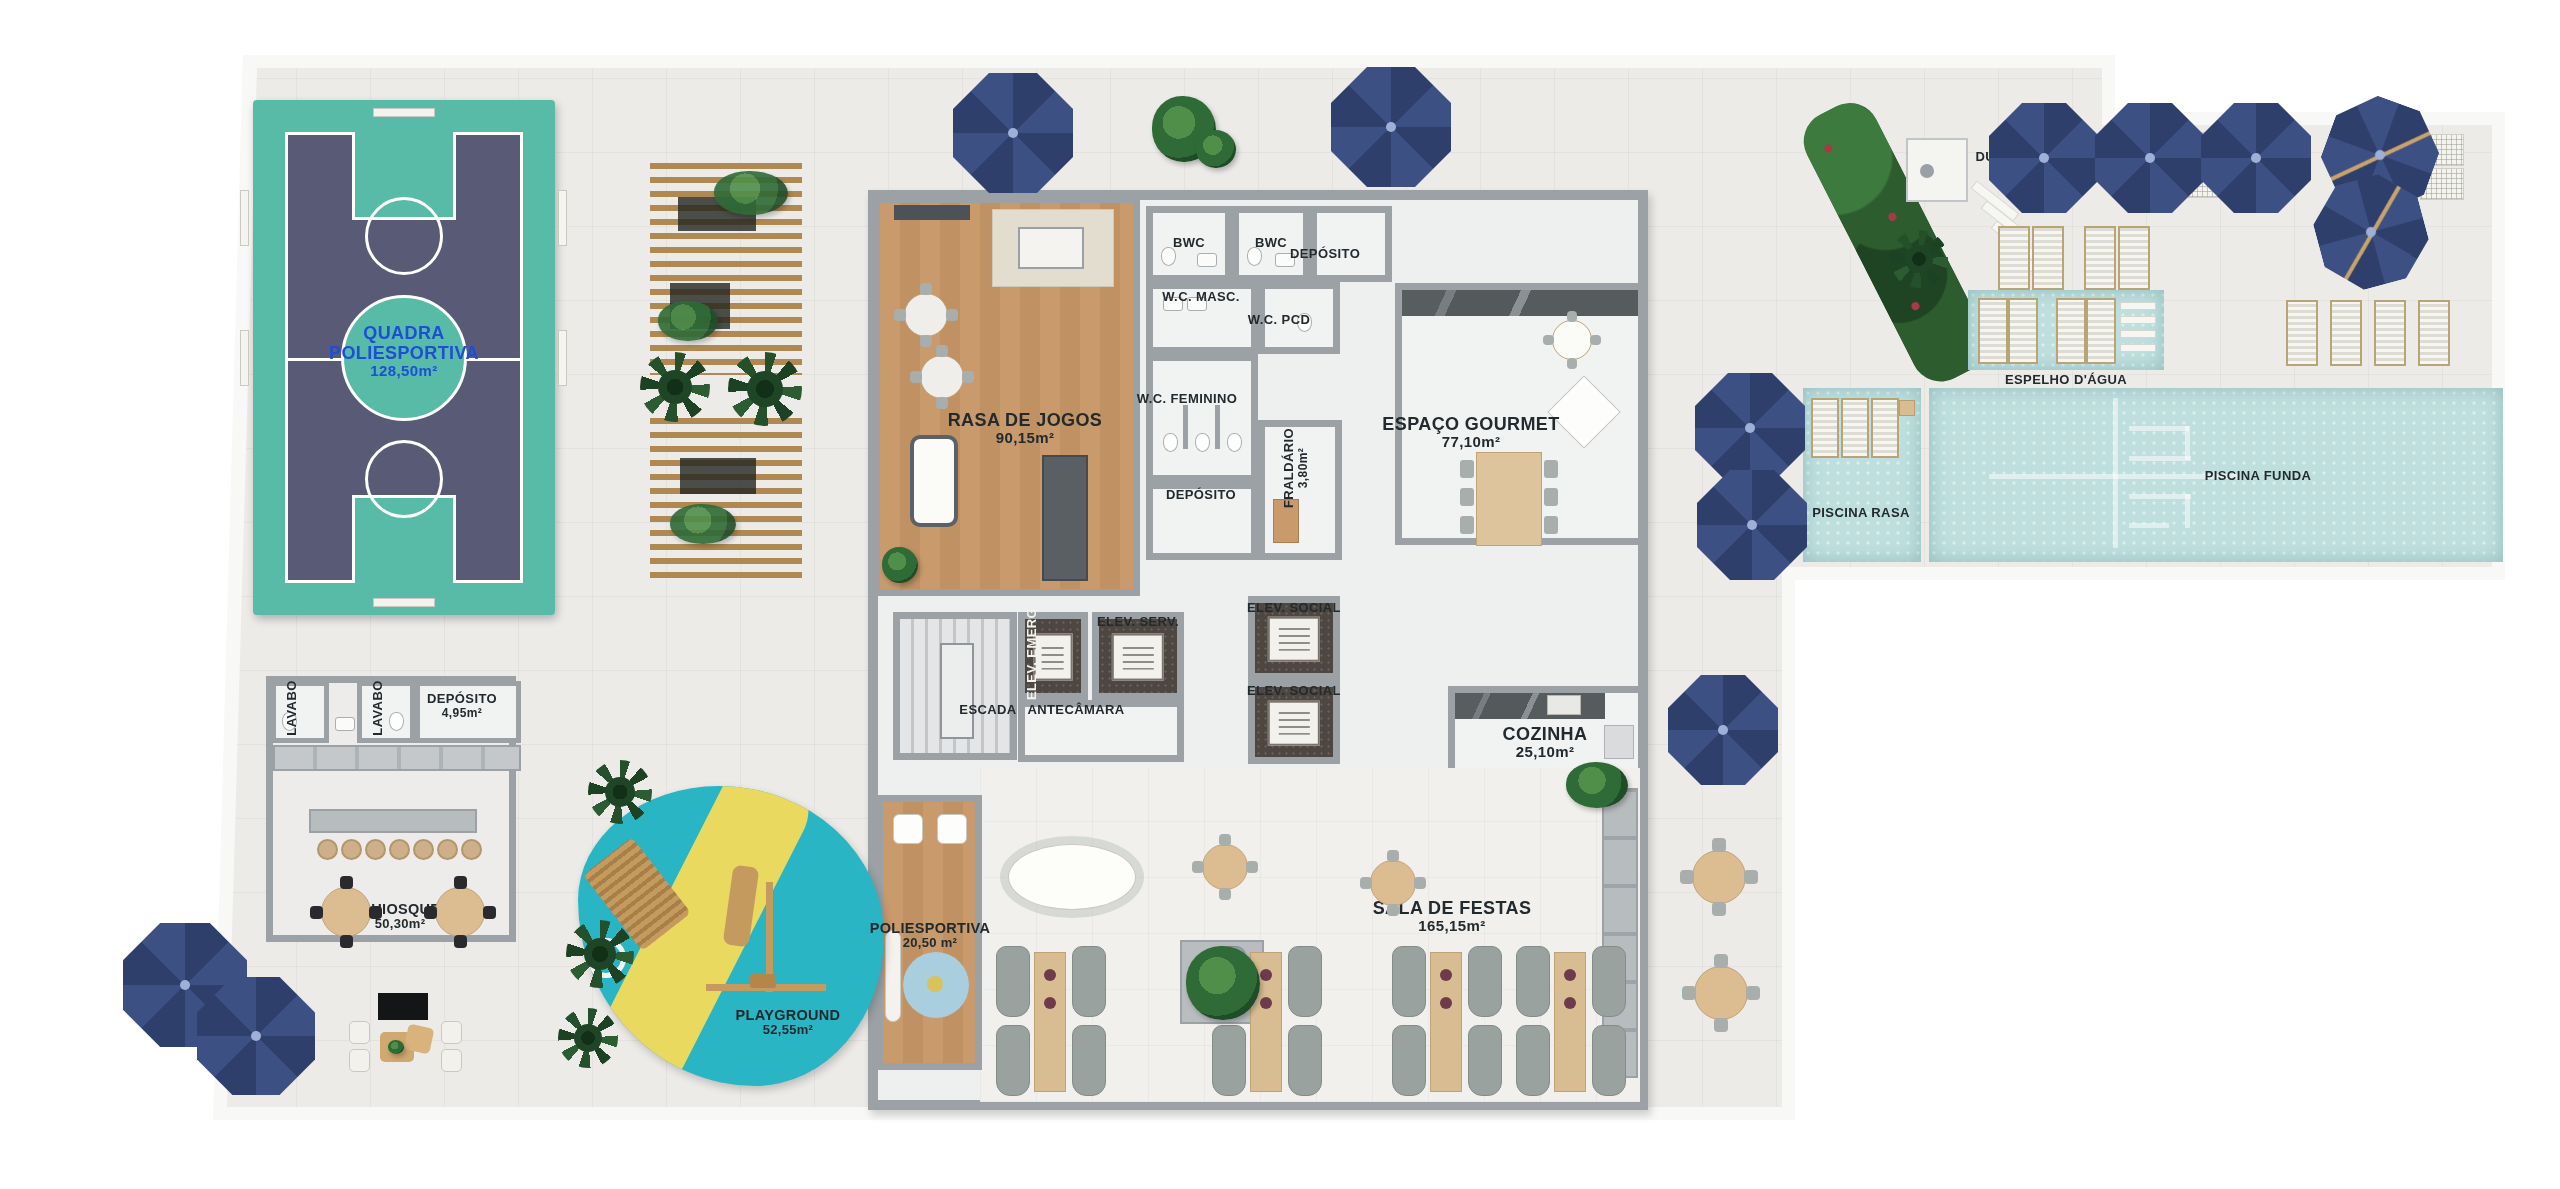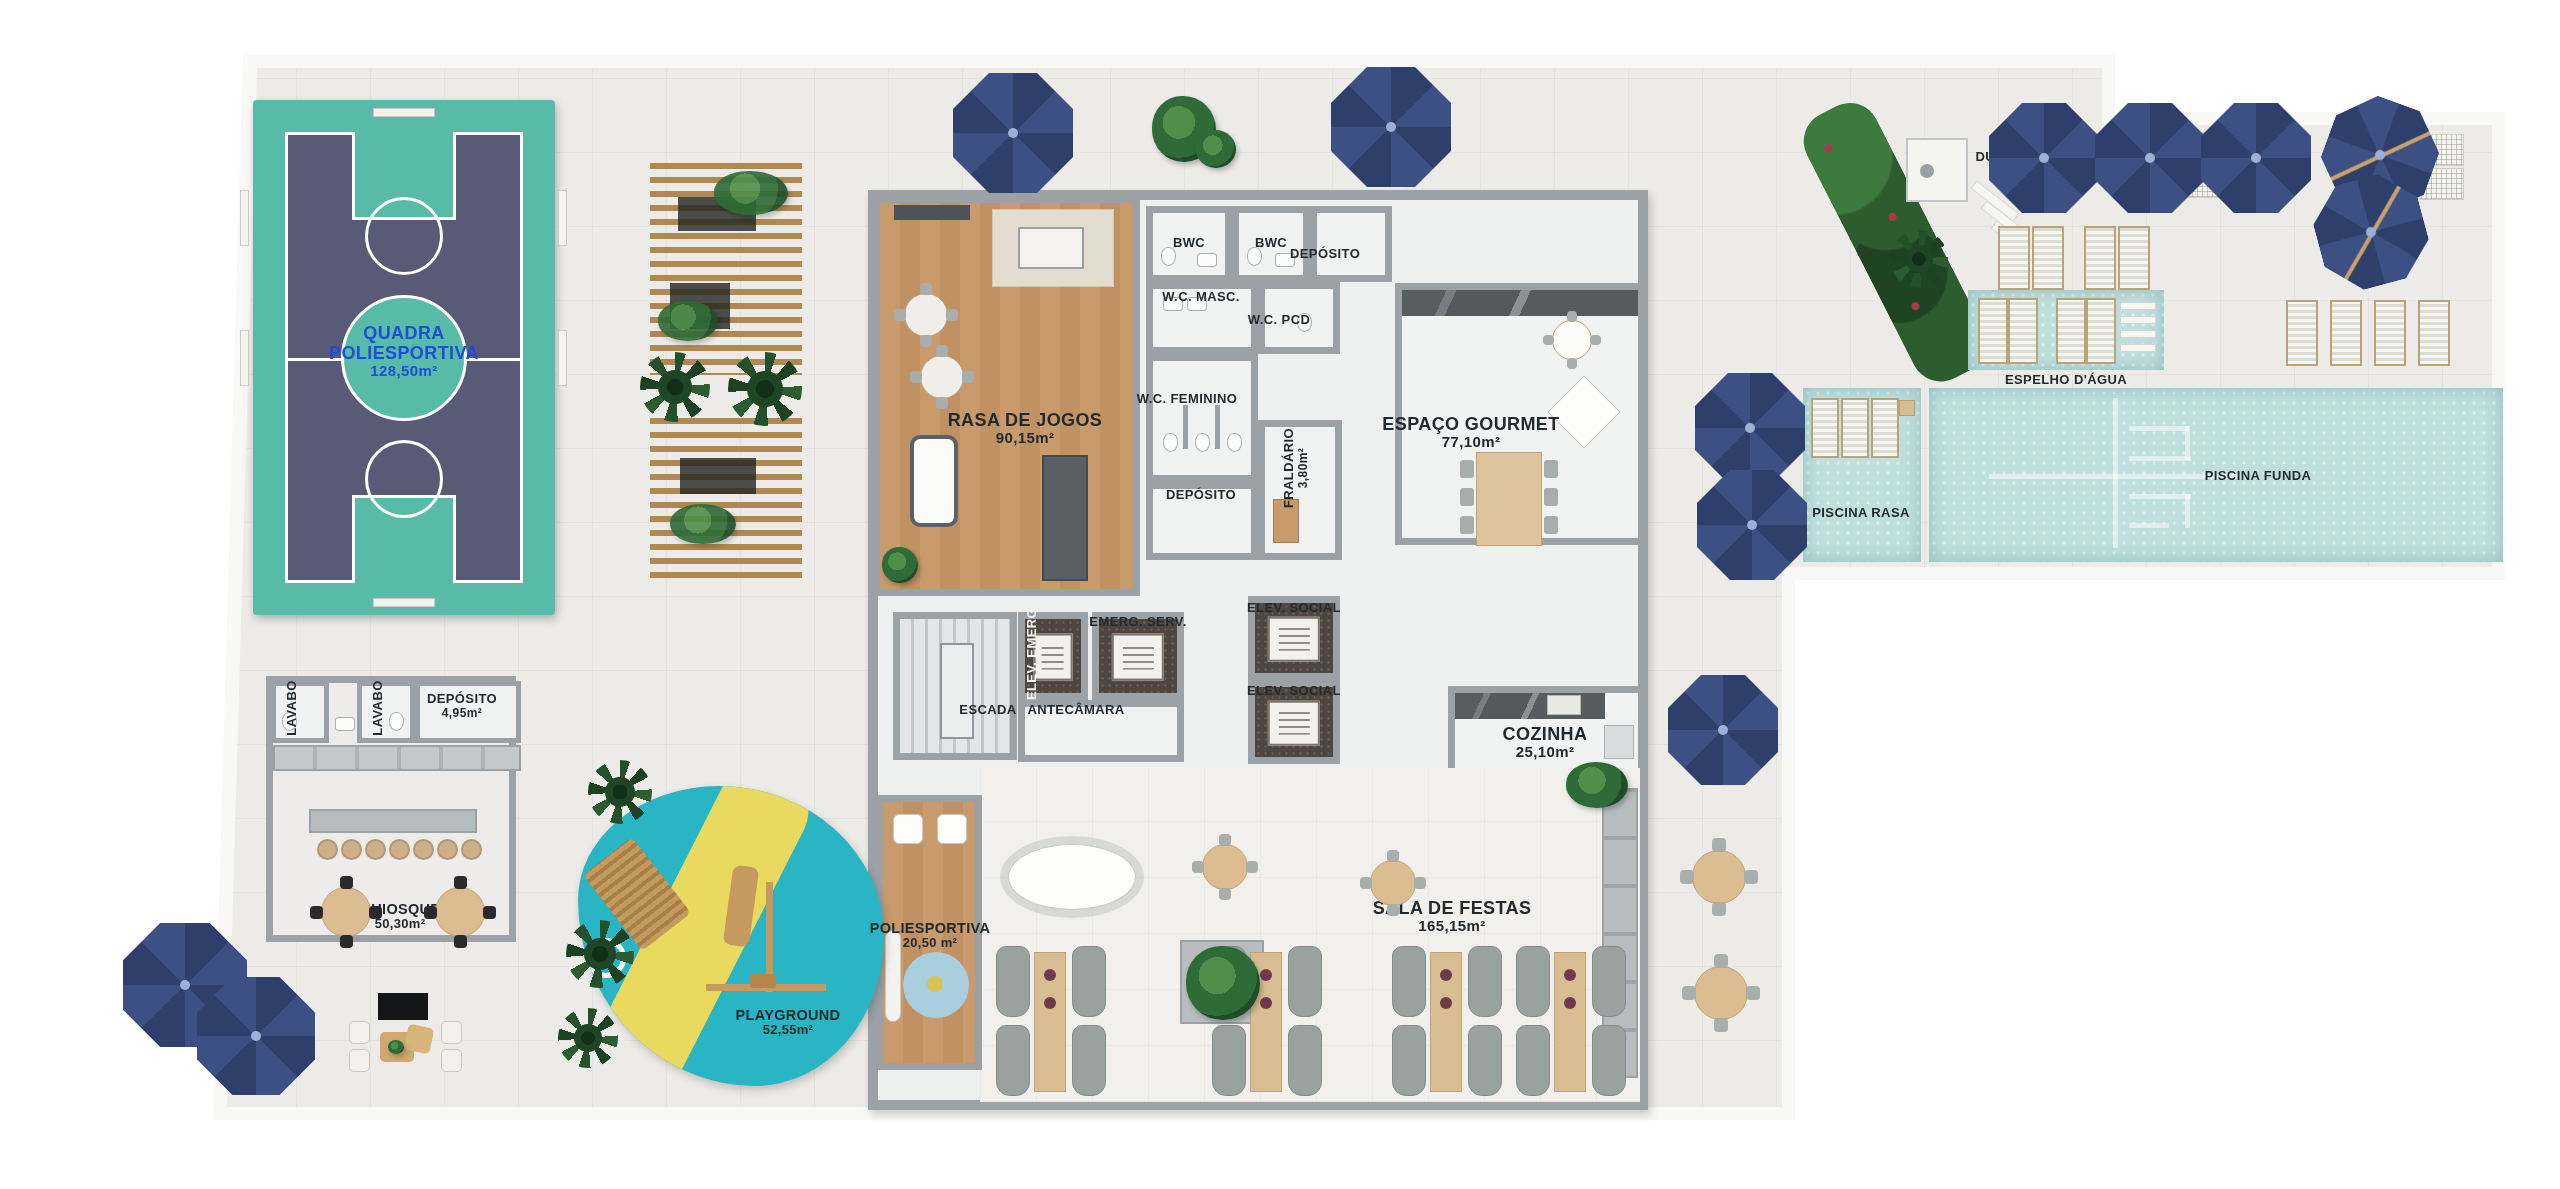--- a/index.html
+++ b/index.html
@@ -254,21 +254,21 @@
   <div class="room elev" style="left:1248px;top:680px;width:92px;height:84px;">
       <div class="cab"></div>
     </div>
   <div class="label xs" style="left:988px;top:710px;">
       <span class="nm">ESCADA</span>
     </div>
   <div class="label xs vert" style="left:1032px;top:652px;color:#f2f2ee;">
       <span class="nm">ELEV. EMERG.</span>
     </div>
   <div class="label xs" style="left:1138px;top:622px;">
-      <span class="nm">EMERG. SERV.</span>
+      <span class="nm">ELEV. SERV.</span>
     </div>
   <div class="label xs" style="left:1076px;top:710px;">
       <span class="nm">ANTECÂMARA</span>
     </div>
   <div class="label xs" style="left:1294px;top:608px;">
       <span class="nm">ELEV. SOCIAL</span>
     </div>
   <div class="label xs" style="left:1294px;top:691px;">
       <span class="nm">ELEV. SOCIAL</span>
     </div>

